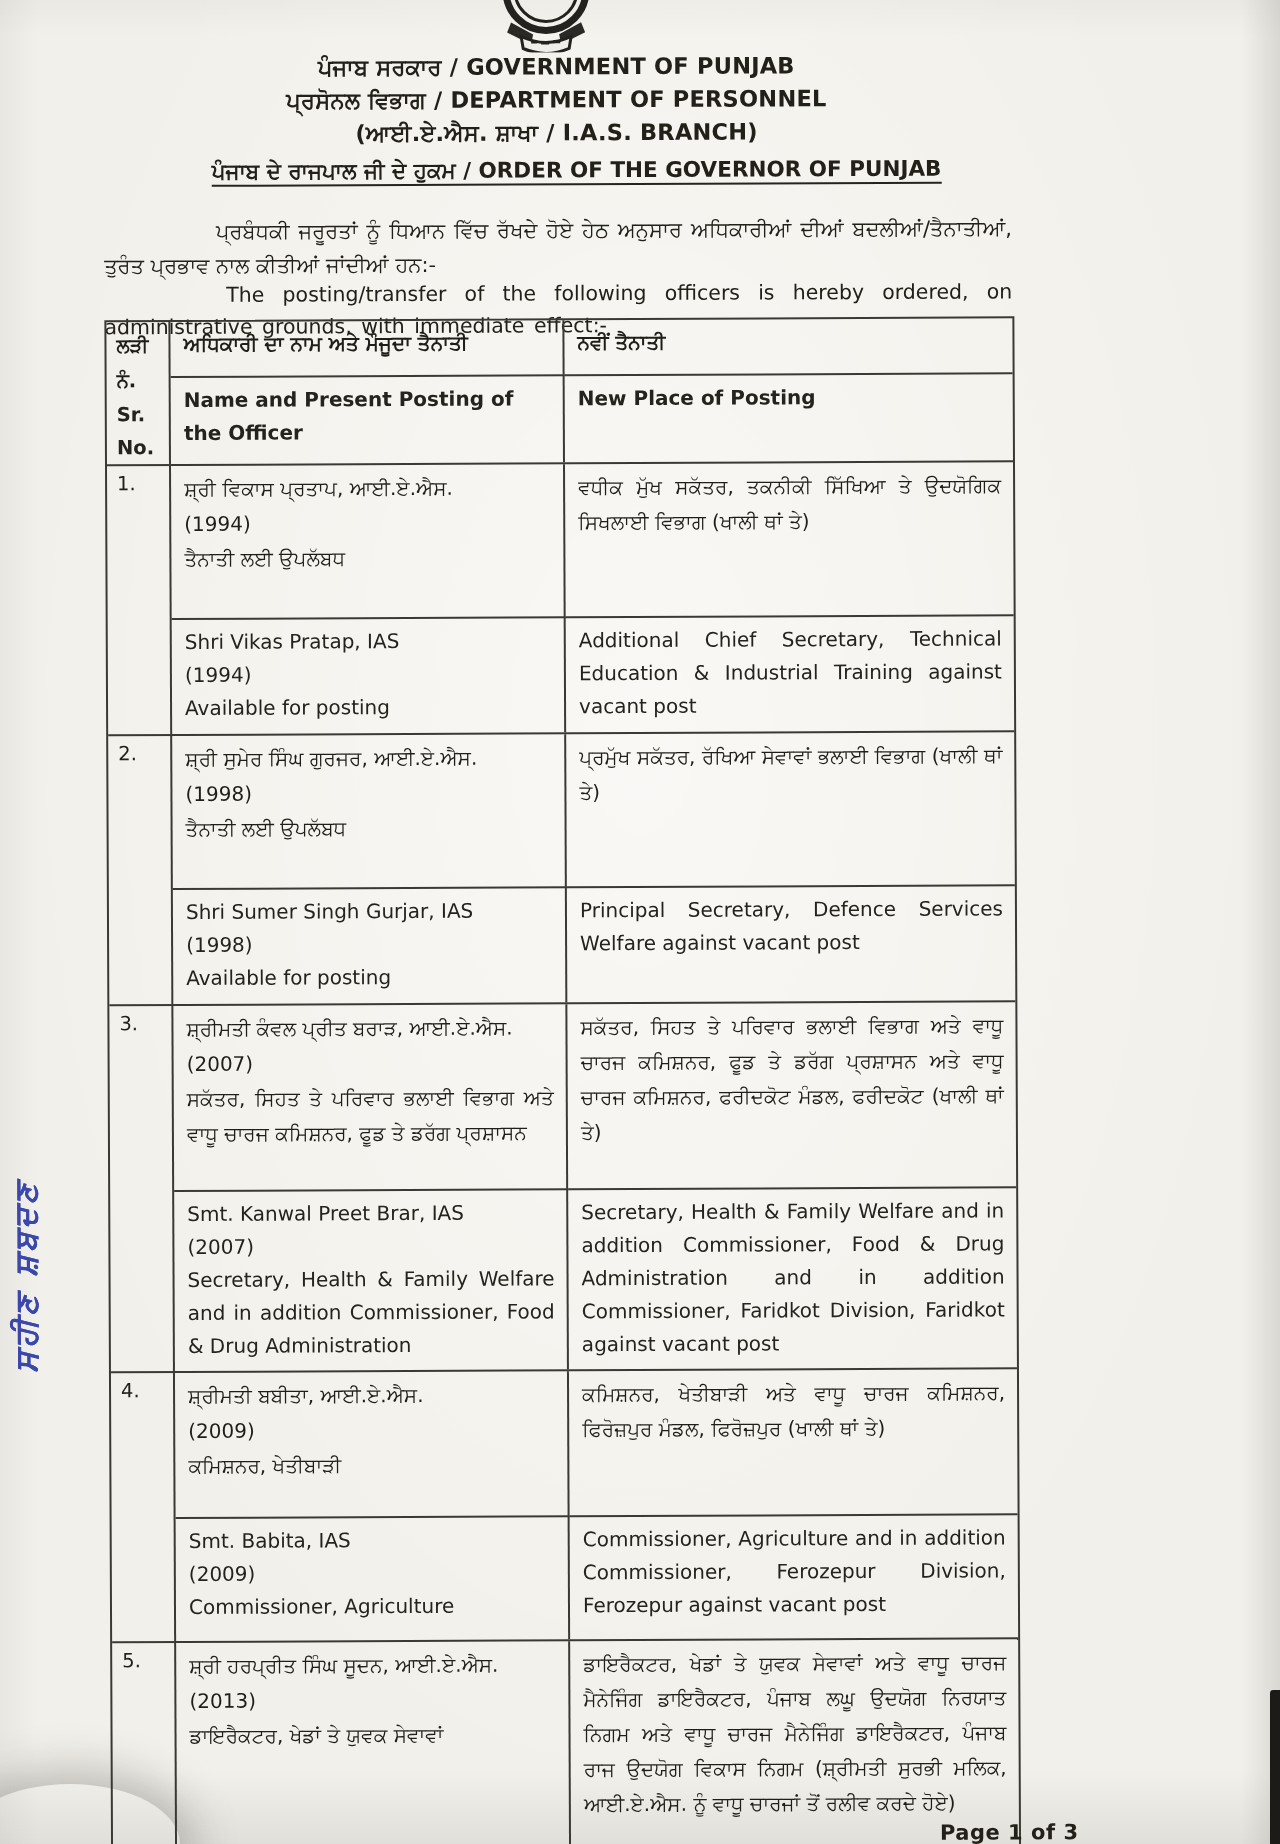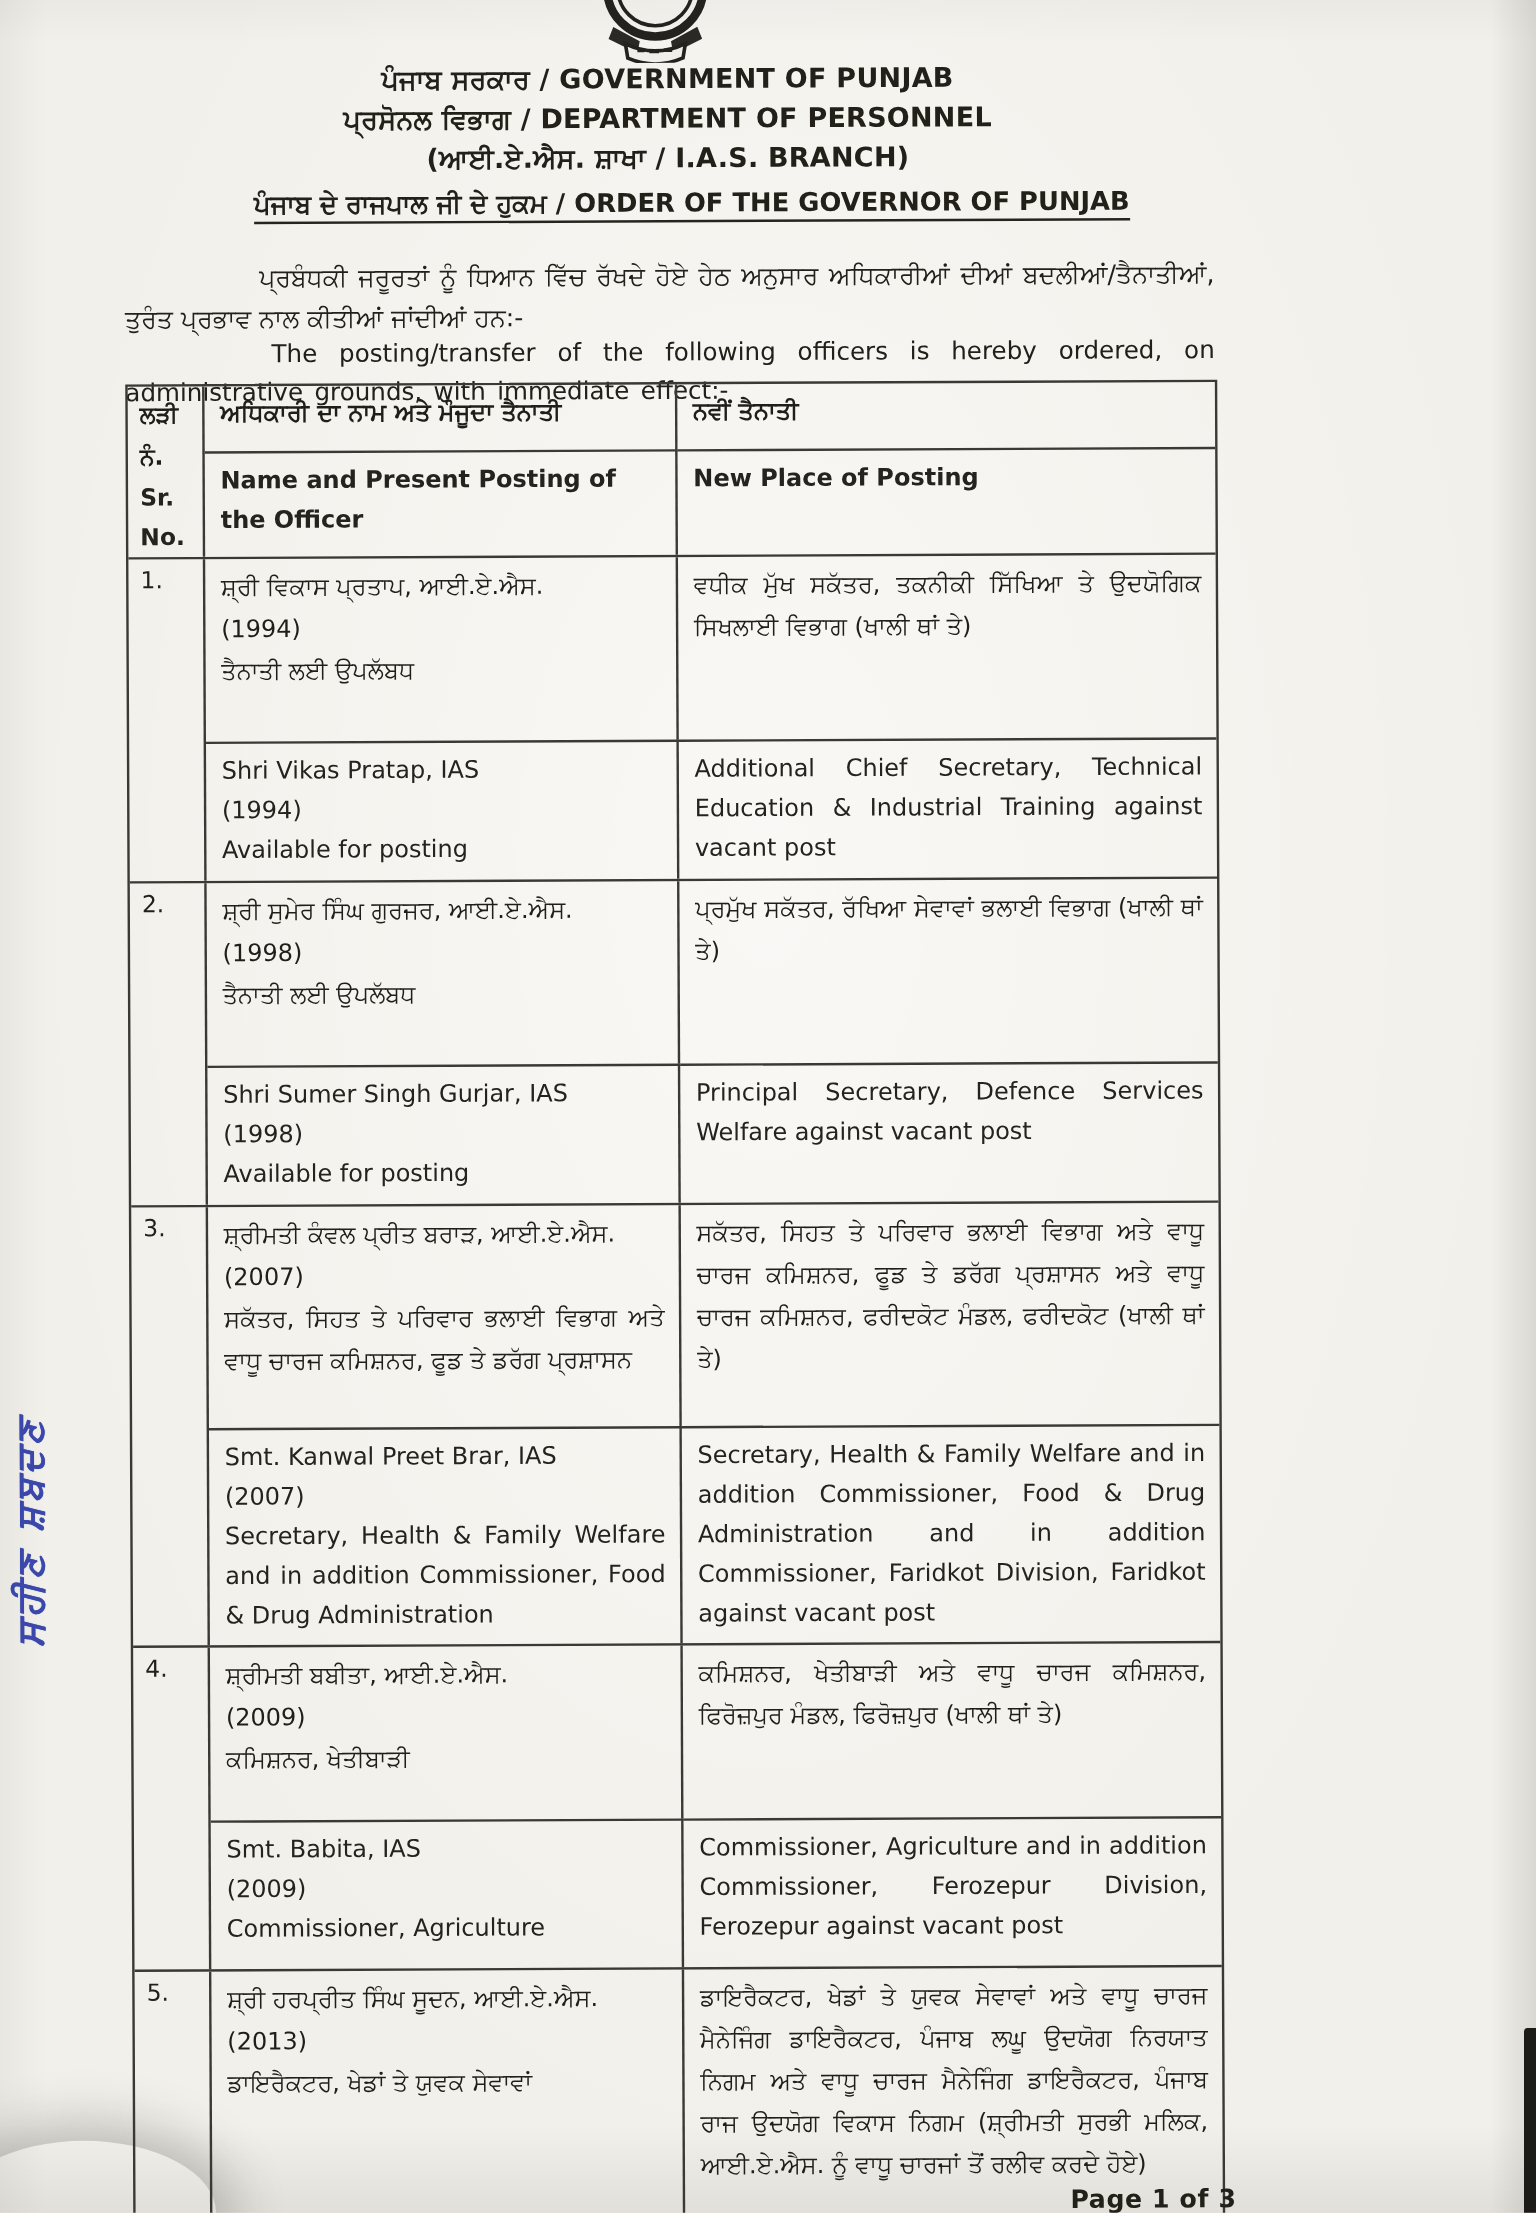--- a/index.html
+++ b/index.html
@@ -64,21 +64,21 @@
   .hand{
     position:absolute;left:6px;top:1040px;height:330px;width:52px;
     writing-mode:vertical-rl;transform:rotate(180deg);
     font-style:italic;font-weight:bold;
     font-size:31px;letter-spacing:4px;
     color:#2c3aa6;opacity:.92;
     text-shadow:0 0 .6px #2c3aa6;
   }
 
   
-  .pageno{position:absolute;left:888px;top:1822px;font-weight:bold;font-size:21px;letter-spacing:.5px;}
+  .pageno{position:absolute;left:936px;top:1822px;font-weight:bold;font-size:21px;letter-spacing:.5px;}
 </style>
 </head>
 <body>
 
 <div class="page">
   <div class="scan">
 
     <div class="seal">
       <svg width="110" height="104" viewBox="0 0 110 104">
         <circle cx="55" cy="42" r="40" fill="none" stroke="#23221f" stroke-width="7"></circle>

